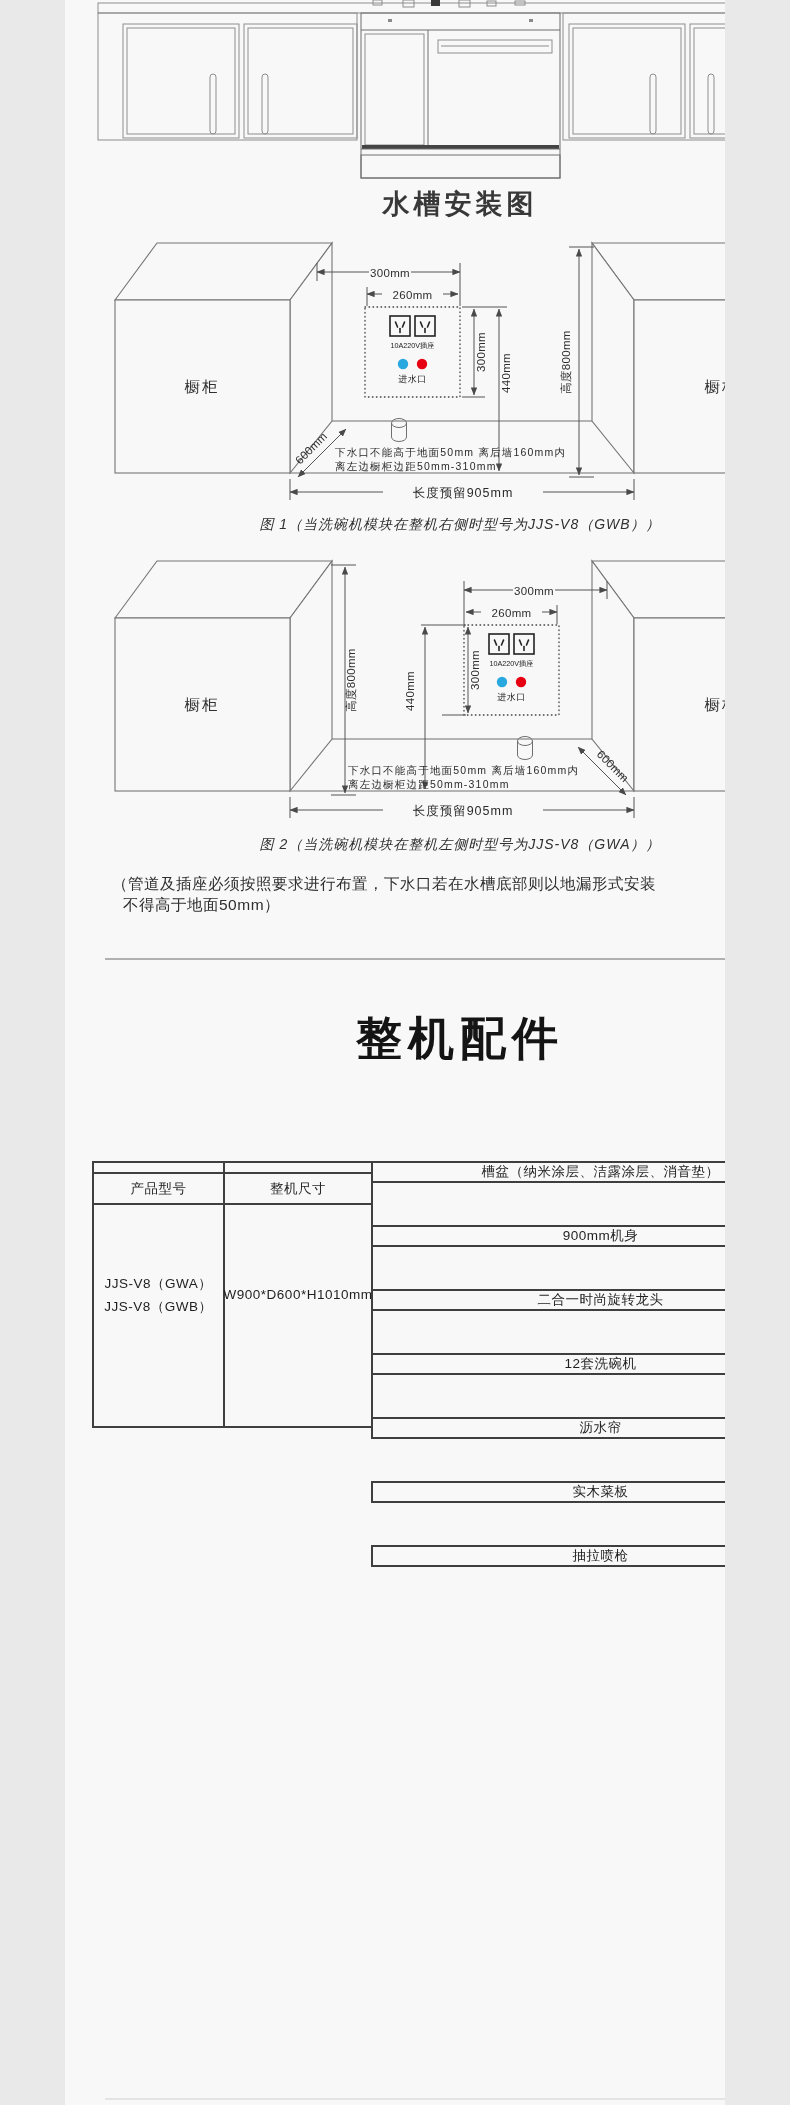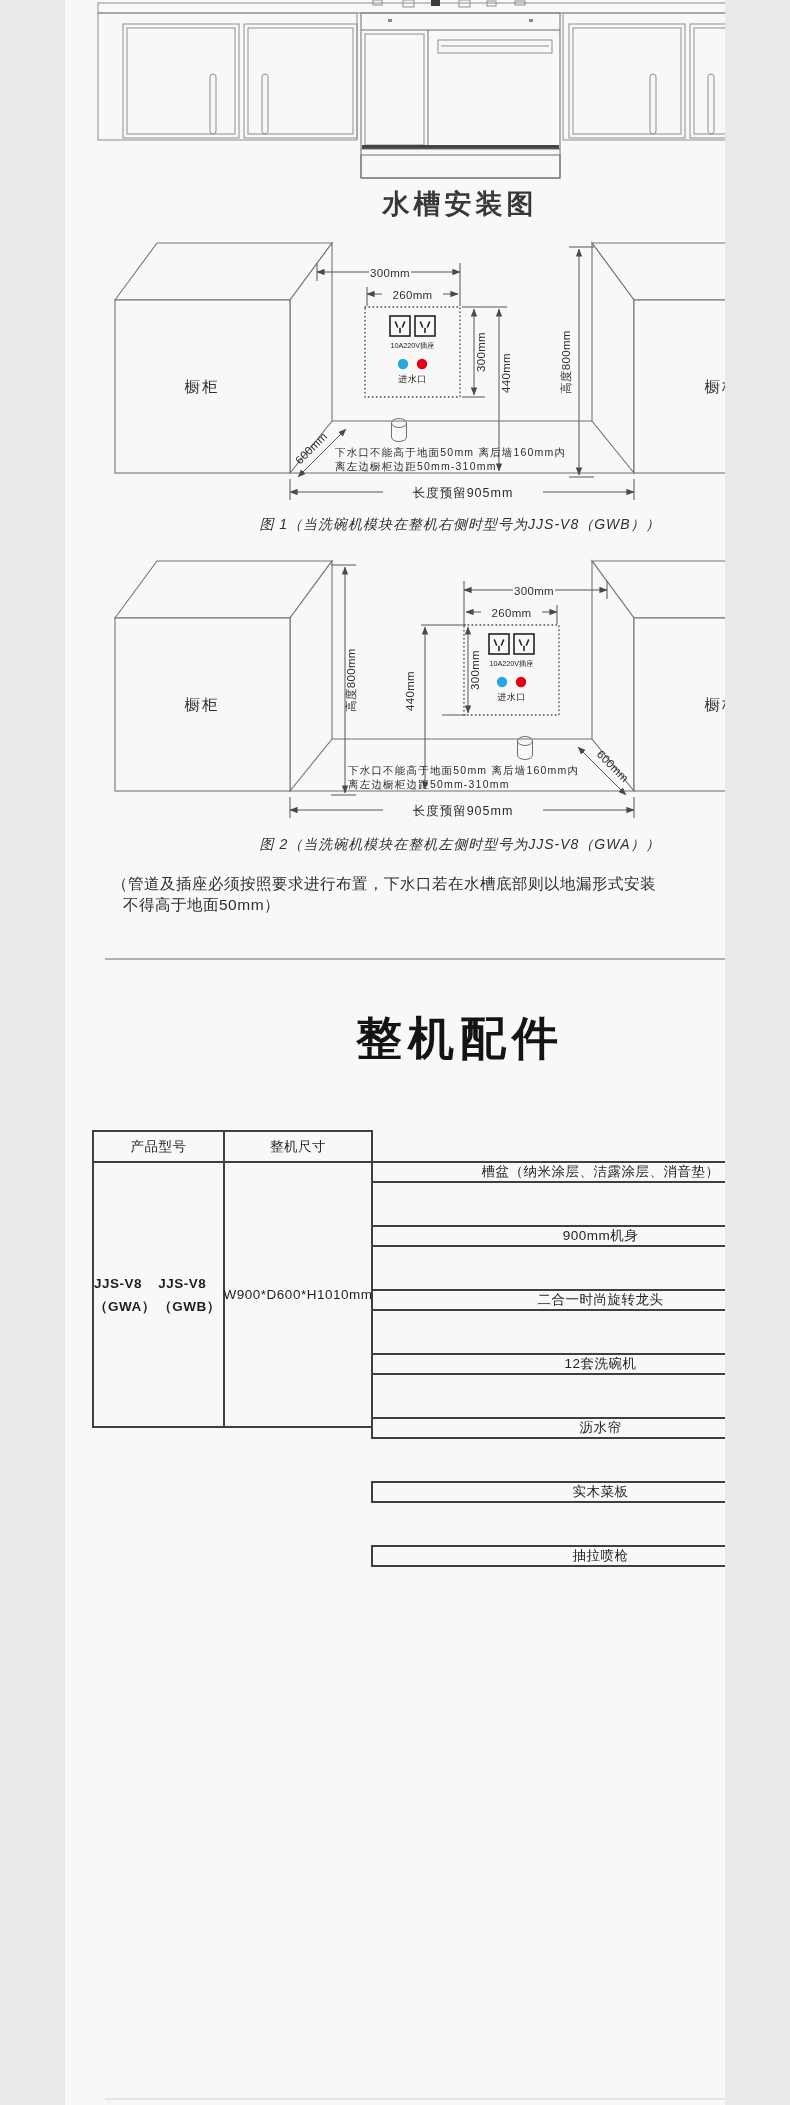--- a/index.html
+++ b/index.html
@@ -43,22 +43,22 @@
   .title2{
     left:0;top:1008px;width:790px;text-align:center;
     font-size:46px;font-weight:700;color:#141414;letter-spacing:6px;
   }
   .tcell{
     position:absolute;box-sizing:border-box;
     border:2px solid #3f3f3f;
     display:flex;align-items:center;justify-content:center;
     font-size:13.5px;color:#1f1f1f;letter-spacing:.5px;
   }
-  .thead{font-weight:500;}
-  .models{display:flex;flex-direction:row;align-items:center;justify-content:center;line-height:23px;font-weight:bold;}
+  .thead{font-weight:500;margin-top:42px;}
+  .models{display:flex;flex-direction:column;align-items:center;justify-content:center;line-height:23px;}
   .cfgwrap{
     position:absolute;box-sizing:border-box;
     display:flex;flex-direction:column;justify-content:space-between;gap:42px;
   }
   .cfg{
     box-sizing:border-box;height:27px;
     border:2px solid #3f3f3f;
     display:flex;align-items:center;justify-content:center;
     font-size:13.5px;color:#1f1f1f;letter-spacing:.5px;
   }

